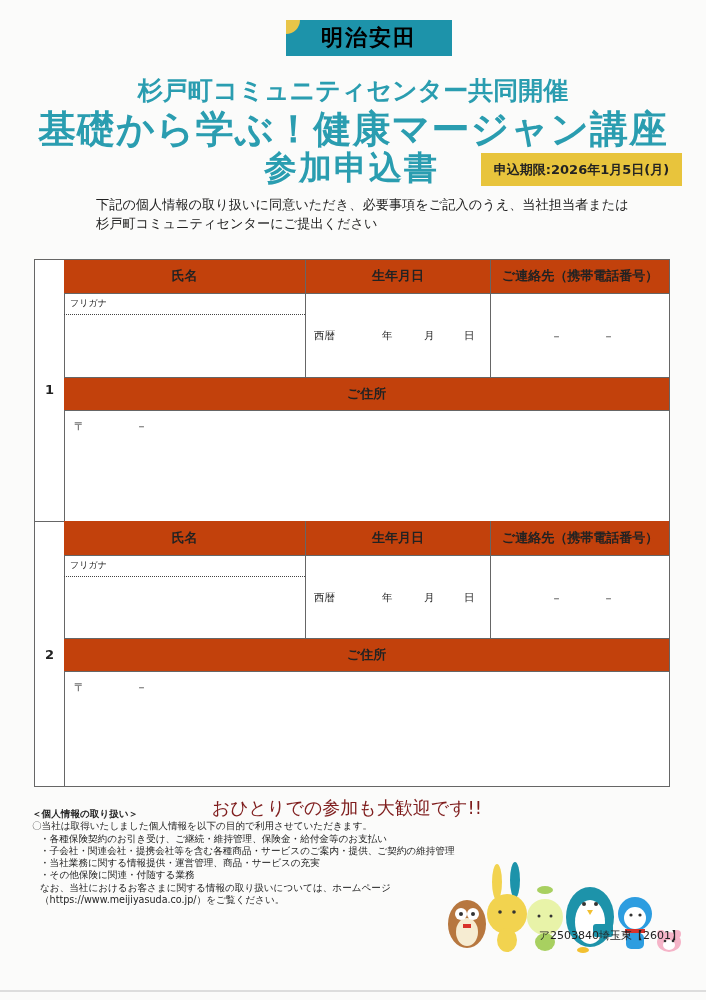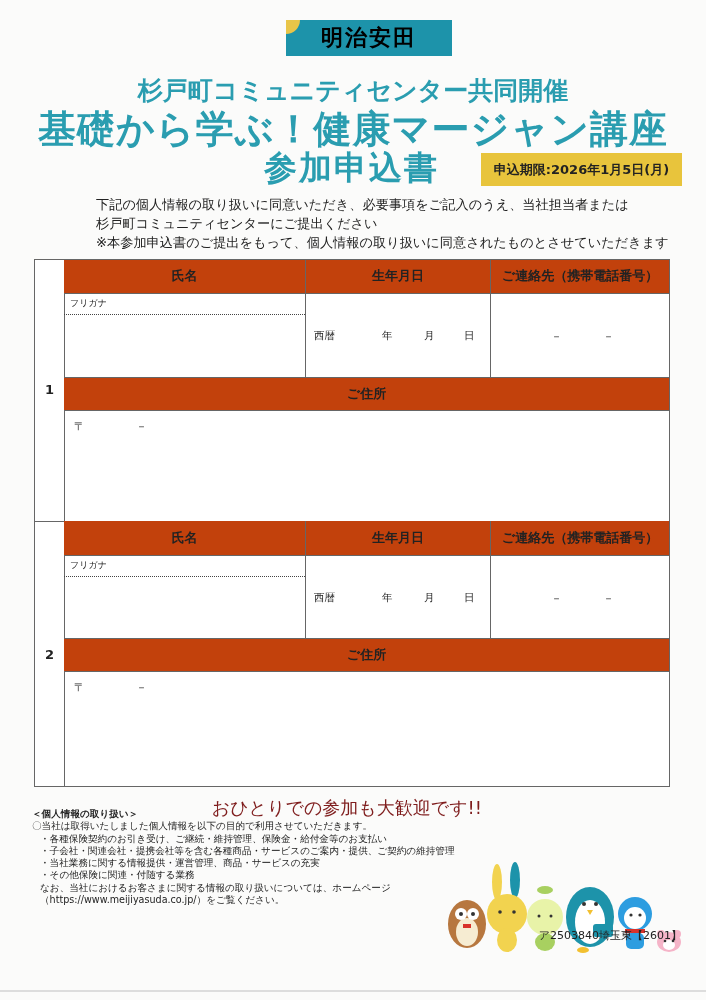--- a/index.html
+++ b/index.html
@@ -44,21 +44,20 @@
   <span>明治安田</span>
 </div>
 <div class="subtitle">杉戸町コミュニティセンター共同開催</div>
 <div class="title1">基礎から学ぶ！健康マージャン講座</div>
 <div class="title2">参加申込書</div>
 <div class="deadline">申込期限:2026年1月5日(月)</div>
 
 <div class="intro">
   <div>下記の個人情報の取り扱いに同意いただき、必要事項をご記入のうえ、当社担当者または</div>
   <div>杉戸町コミュニティセンターにご提出ください</div>
-  <div>※本参加申込書のご提出をもって、個人情報の取り扱いに同意されたものとさせていただきます</div>
 </div>
 
 <div class="form">
 
   <div class="entry e1">
     <div class="numcol">
       <div class="num" style="top:122px;">1</div>
     </div>
     <div class="grid">
       <div class="hdr vline" style="left:0;top:0;width:242px;height:34px;line-height:32px;">氏名</div>

